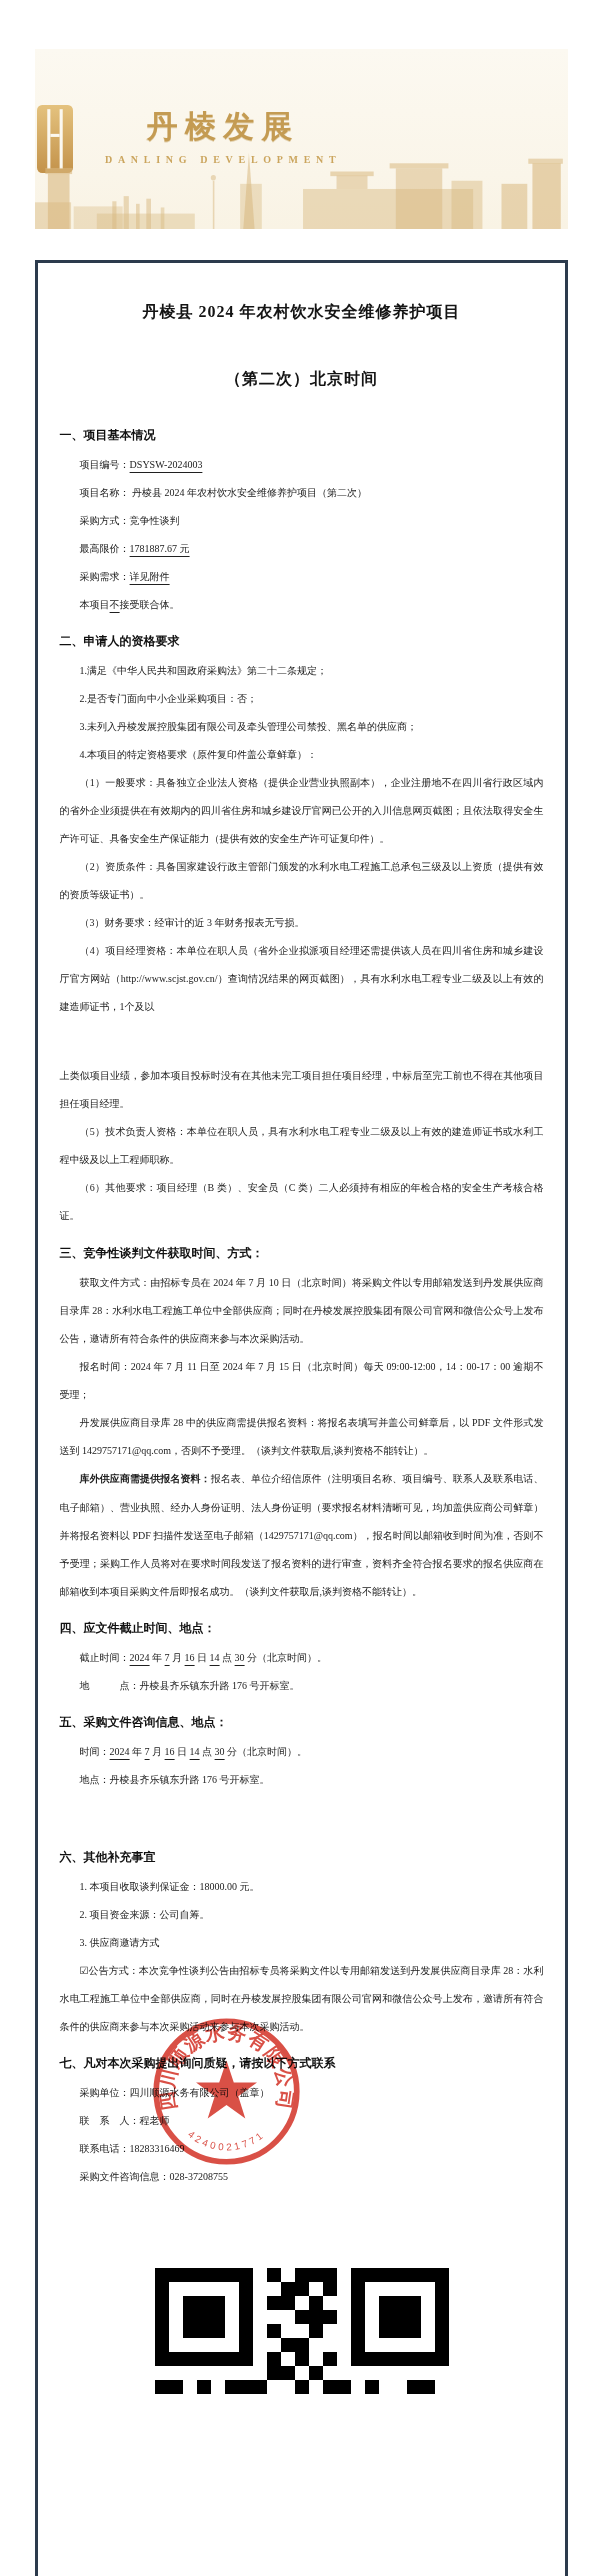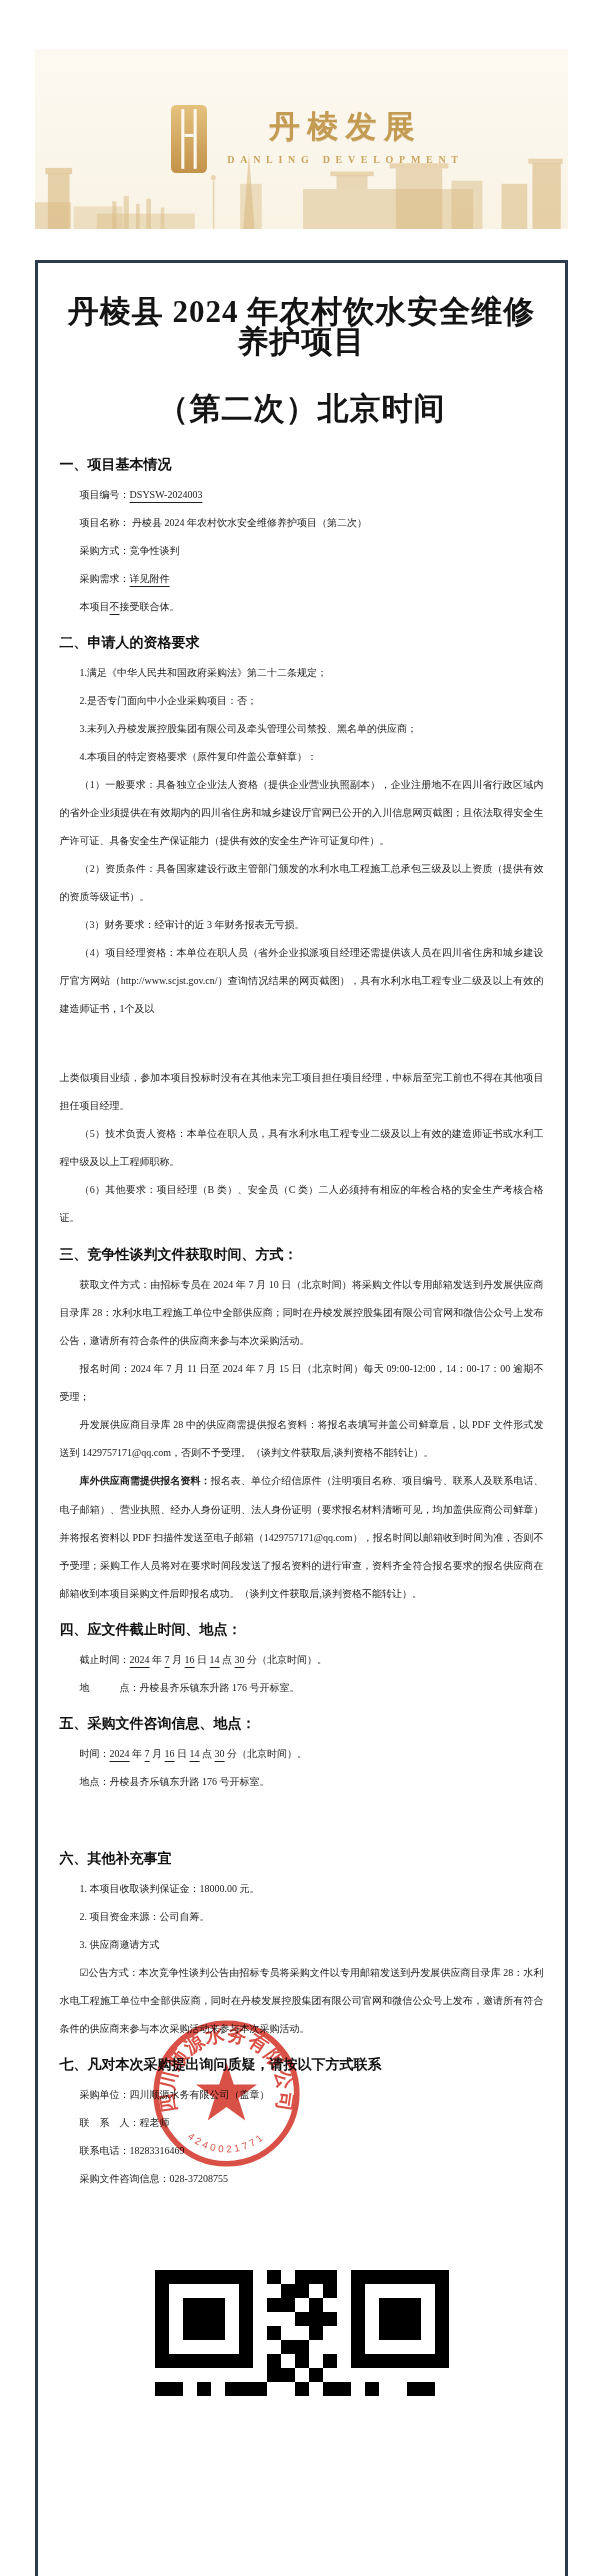--- a/index.html
+++ b/index.html
@@ -9,49 +9,49 @@
     font-family:"Liberation Serif","DejaVu Serif",serif;
     color:#1f1f1f;
   }
   
   .banner{
     position:absolute;left:35px;top:49px;width:533px;height:180px;
     background:linear-gradient(180deg,#fcf9f1 0%,#faf5e9 70%,#f9f3e4 100%);
     overflow:hidden;
   }
   .brand-row{
-    position:absolute;left:16px;top:56px;width:100%;
-    display:flex;justify-content:center;align-items:flex-start;gap:20px;
+    position:absolute;left:2px;top:56px;width:100%;
+    display:flex;align-items:flex-start;gap:32px;
   }
   .brand-logo{width:36px;height:68px;flex:0 0 auto;}
   .brand-text{display:flex;flex-direction:column;align-items:center;}
   .brand-cn{
     font-size:31px;font-weight:bold;letter-spacing:7.2px;
     color:#c49b52;line-height:1.4;
     text-shadow:0 0.5px 0 rgba(180,140,60,.35);
   }
   .brand-en{
     margin-top:5.2px;font-size:10px;letter-spacing:5.7px;color:#cba55e;
     font-family:"Liberation Serif","DejaVu Serif",serif;font-weight:bold;
   }
   .skyline{position:absolute;left:0;bottom:0;width:100%;height:77px;}
   
   .doc-box{
     position:absolute;left:35px;top:260px;width:533px;height:2563px;
     box-sizing:border-box;border:3.1px solid #2c3b4d;background:#fff;
     padding:27px 21.6px 0 21.6px;overflow:hidden;
   }
   .doc-title{
-    text-align:center;font-weight:bold;font-size:31px;line-height:30px;
+    text-align:center;font-weight:bold;font-size:16px;line-height:30px;
     letter-spacing:1px;color:#141414;margin:7.2px 0 0 0;
   }
   .doc-title.second{margin-top:37px;margin-bottom:26px;}
   .sec-h{
-    font-family:Liberation Mono, monospace;
-    font-weight:bold;font-size:14px;line-height:31px;
+    font-family:Liberation Serif, serif;
+    font-weight:bold;font-size:12px;line-height:31px;
     color:#111;margin-top:7.2px;
   }
   .para{
     font-size:10px;line-height:28px;text-indent:2em;color:#202020;
     text-align:justify;
   }
   .para.noindent{text-indent:0;}
   .para .ul{text-decoration:underline;text-underline-offset:3.6px;text-decoration-thickness:1px;}
   .para .bd,.sec-h .bd{font-weight:bold;font-family:Liberation Mono, monospace;}
   .pagegap{height:41px;}
@@ -124,20 +124,21 @@
 <div class="doc-box">
 
   <div class="doc-title">丹棱县 2024 年农村饮水安全维修养护项目</div>
   <div class="doc-title second">（第二次）北京时间</div>
 
   <div>
       <div class="sec-h"><span>一、项目基本情况</span></div>
       <div class="para"><span>项目编号：</span><span class="ul">DSYSW-2024003</span></div>
       <div class="para"><span>项目名称： 丹棱县 2024 年农村饮水安全维修养护项目（第二次）</span></div>
       <div class="para"><span>采购方式：竞争性谈判</span></div>
+      <div class="para"><span>最高限价：</span><span class="ul">1781887.67 元</span></div>
       <div class="para"><span>采购需求：</span><span class="ul">详见附件</span></div>
       <div class="para"><span>本项目</span><span class="ul">不</span><span>接受联合体。</span></div>
       <div class="sec-h"><span>二、申请人的资格要求</span></div>
       <div class="para"><span>1.满足《中华人民共和国政府采购法》第二十二条规定；</span></div>
       <div class="para"><span>2.是否专门面向中小企业采购项目：否；</span></div>
       <div class="para"><span>3.未列入丹棱发展控股集团有限公司及牵头管理公司禁投、黑名单的供应商；</span></div>
       <div class="para"><span>4.本项目的特定资格要求（原件复印件盖公章鲜章）：</span></div>
       <div class="para"><span>（1）一般要求：具备独立企业法人资格（提供企业营业执照副本），企业注册地不在四川省行政区域内的省外企业须提供在有效期内的四川省住房和城乡建设厅官网已公开的入川信息网页截图；且依法取得安全生产许可证、具备安全生产保证能力（提供有效的安全生产许可证复印件）。</span></div>
       <div class="para"><span>（2）资质条件：具备国家建设行政主管部门颁发的水利水电工程施工总承包三级及以上资质（提供有效的资质等级证书）。</span></div>
       <div class="para"><span>（3）财务要求：经审计的近 3 年财务报表无亏损。</span></div>

